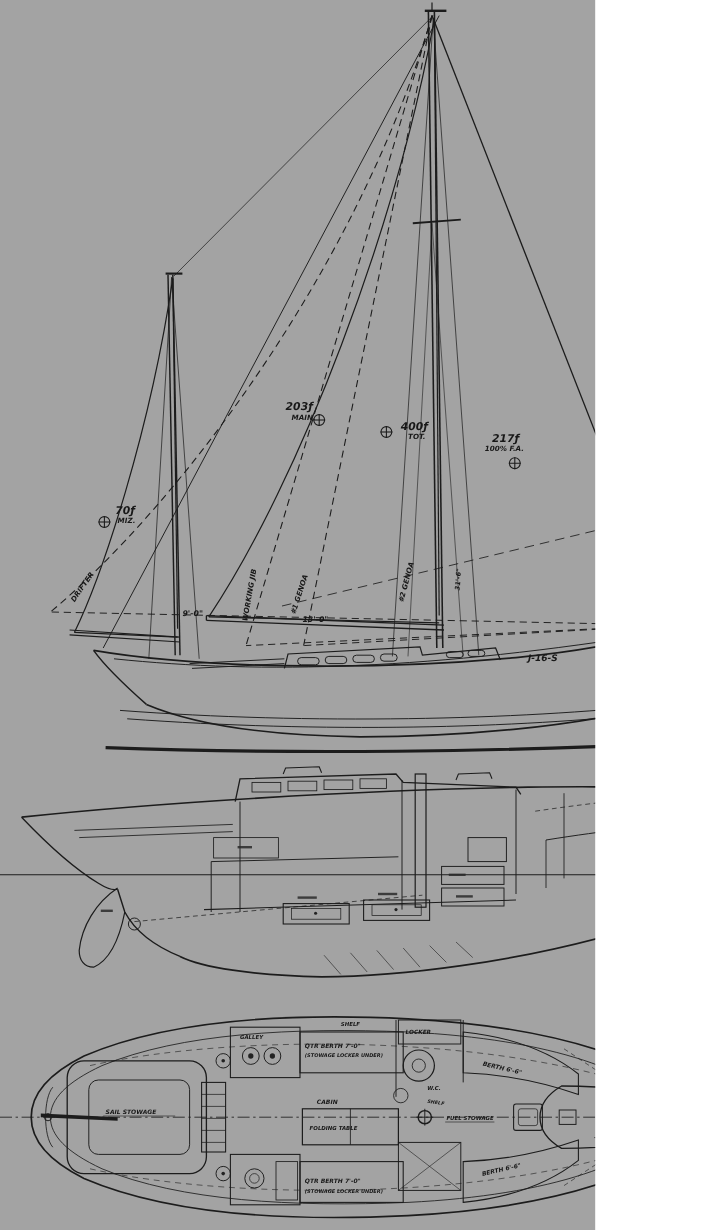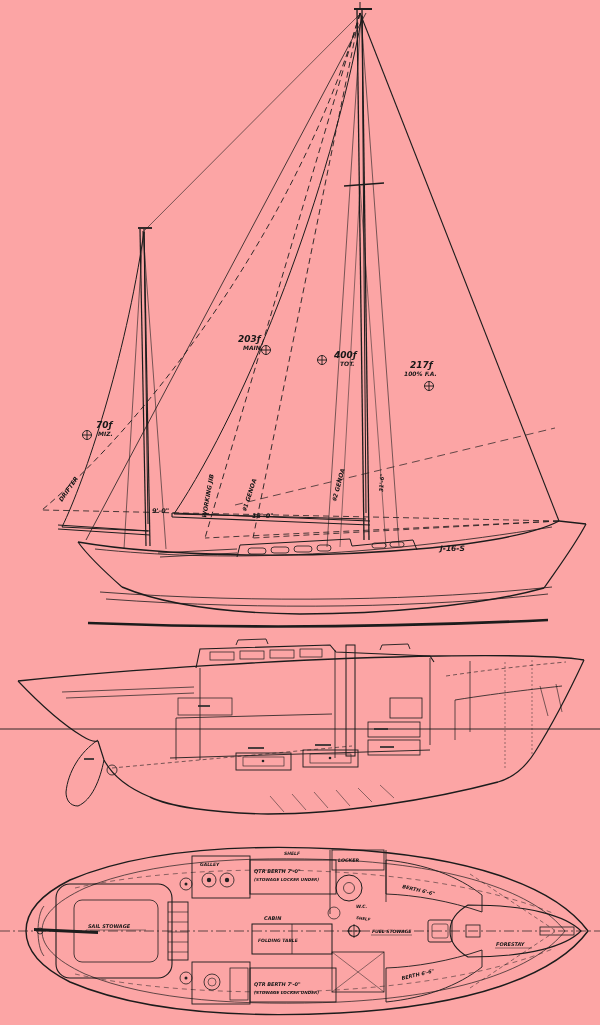--- a/index.html
+++ b/index.html
@@ -1,16 +1,16 @@
 <!DOCTYPE html>
 <html><head>
 <meta charset="utf-8">
 <style>
   html,body{margin:0;padding:0;background:#ffffff;}
-  .page{width:600px;height:1025px;background:#fca5a5;position:relative;overflow:hidden;}
+  .page{width:496px;height:1025px;background:#a3a3a3;position:relative;overflow:hidden;}
   svg{display:block;}
   .ink{stroke:#1c1c1c;fill:none;}
   .lbl{font-family:"DejaVu Sans",sans-serif;font-style:italic;font-weight:bold;fill:#181818;}
   .smudge{fill:#2a2a2a;opacity:.85;}
 </style>
 </head>
 <body>
 
 <div class="page">
 <svg width="600" height="1025" viewBox="0 0 600 1025">

